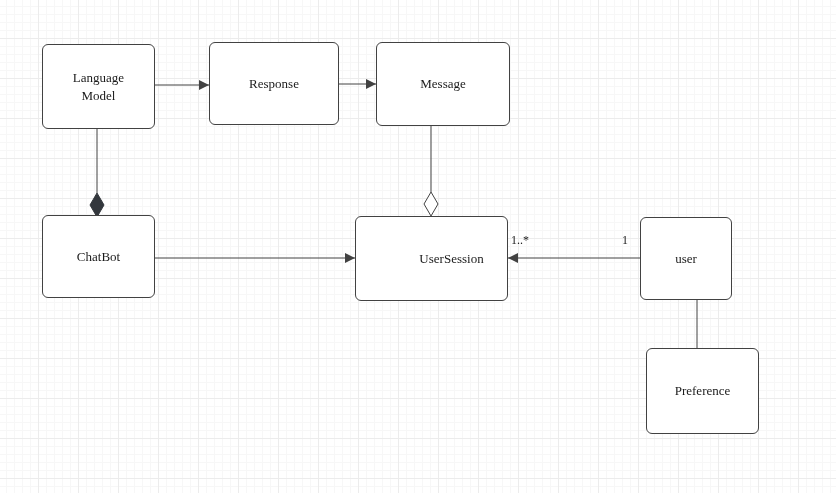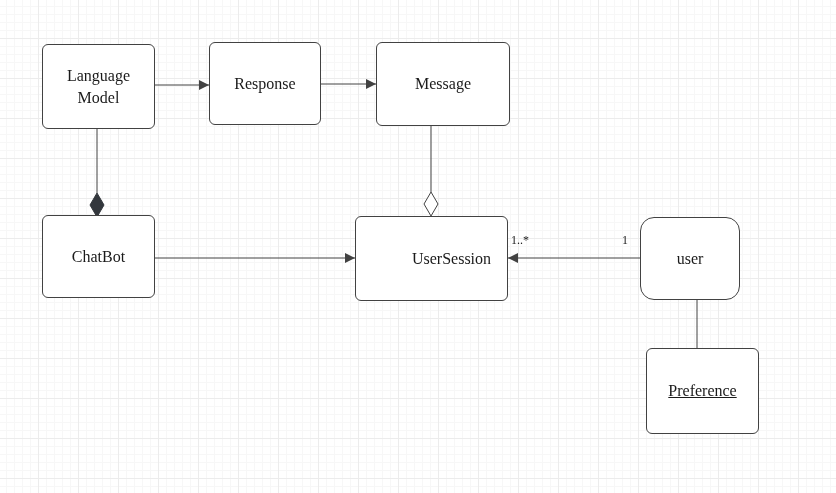--- a/index.html
+++ b/index.html
@@ -28,21 +28,21 @@
   .node {
     position: absolute;
     box-sizing: border-box;
     background: #ffffff;
     border: 1px solid #424242;
     border-radius: 6px;
     display: flex;
     align-items: center;
     justify-content: center;
     text-align: center;
-    font-size: 16px;
+    font-size: 13px;
     color: #1a1a1a;
     cursor: move;
   }
   .node .label {
     white-space: pre-line;
     line-height: 1.35;
     padding: 2px 6px;
   }
   svg.edges {
     position: absolute;
@@ -95,41 +95,41 @@
     <path class="edge" d="M640,258 L508,258" marker-end="url(#arrow)"></path>
 
     <path class="edge" d="M697,300 L697,348"></path>
   </svg>
 
   <div class="node" style="left:42px; top:44px; width:113px; height:85px;">
     <span class="label">Language
 Model</span>
   </div>
 
-  <div class="node" style="left:209px; top:42px; width:112px; height:83px;">
+  <div class="node" style="left:209px; top:42px; width:130px; height:83px;">
     <span class="label">Response</span>
   </div>
 
   <div class="node" style="left:376px; top:42px; width:134px; height:84px;">
     <span class="label">Message</span>
   </div>
 
   <div class="node" style="left:42px; top:215px; width:113px; height:83px;">
     <span class="label">ChatBot</span>
   </div>
 
   <div class="node" style="left:355px; top:216px; width:153px; height:85px;padding-left:40px;">
     <span class="label">UserSession</span>
   </div>
 
-  <div class="node" style="left:640px; top:217px; width:100px; height:83px;border-radius:14px;">
+  <div class="node" style="left:640px; top:217px; width:92px; height:83px;">
     <span class="label">user</span>
   </div>
 
-  <div class="node" style="left:646px; top:348px; width:113px; height:86px;text-decoration:underline;">
+  <div class="node" style="left:646px; top:348px; width:113px; height:86px;">
     <span class="label">Preference</span>
   </div>
 
   <span class="edge-label" style="left:511px; top:234px;">1..*</span>
 
   <span class="edge-label" style="left:622px; top:234px;">1</span>
 
 </div>
 
 </body></html>

